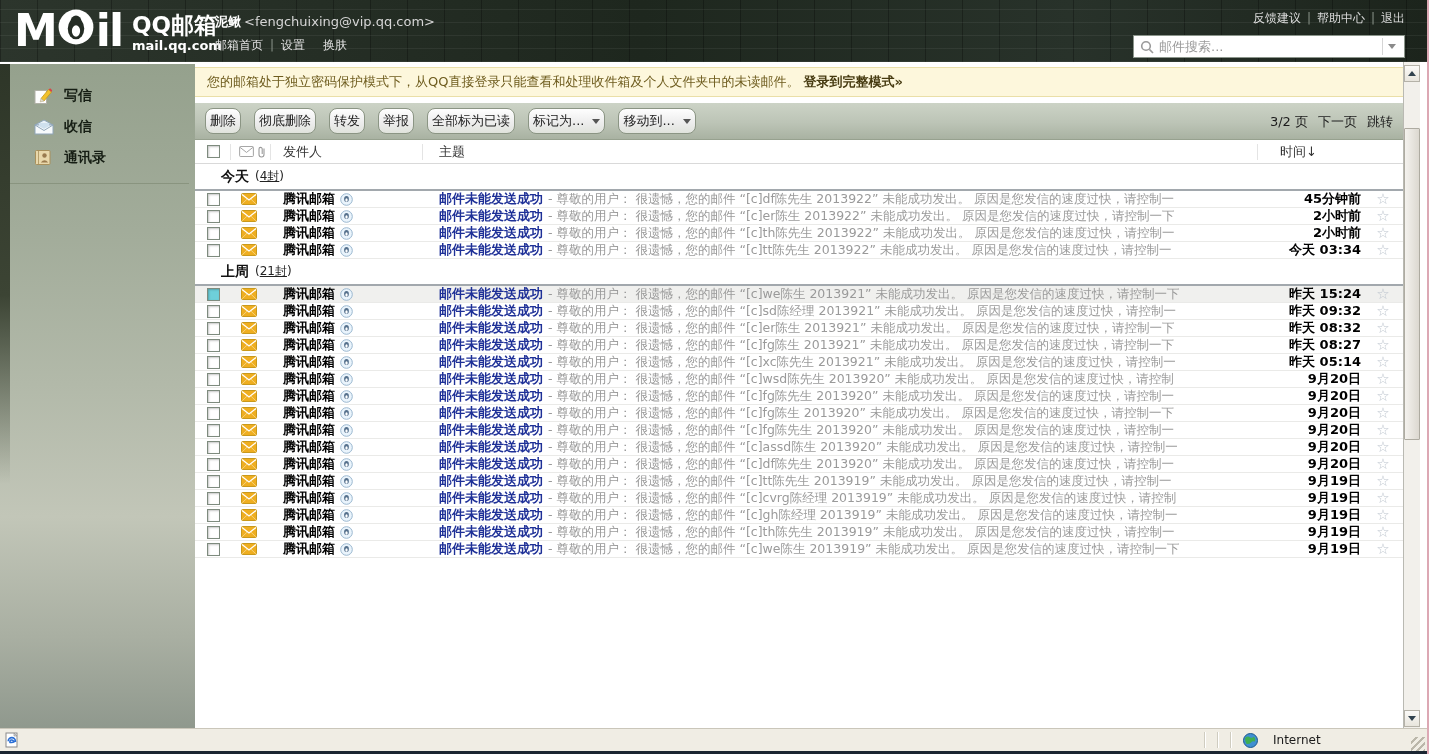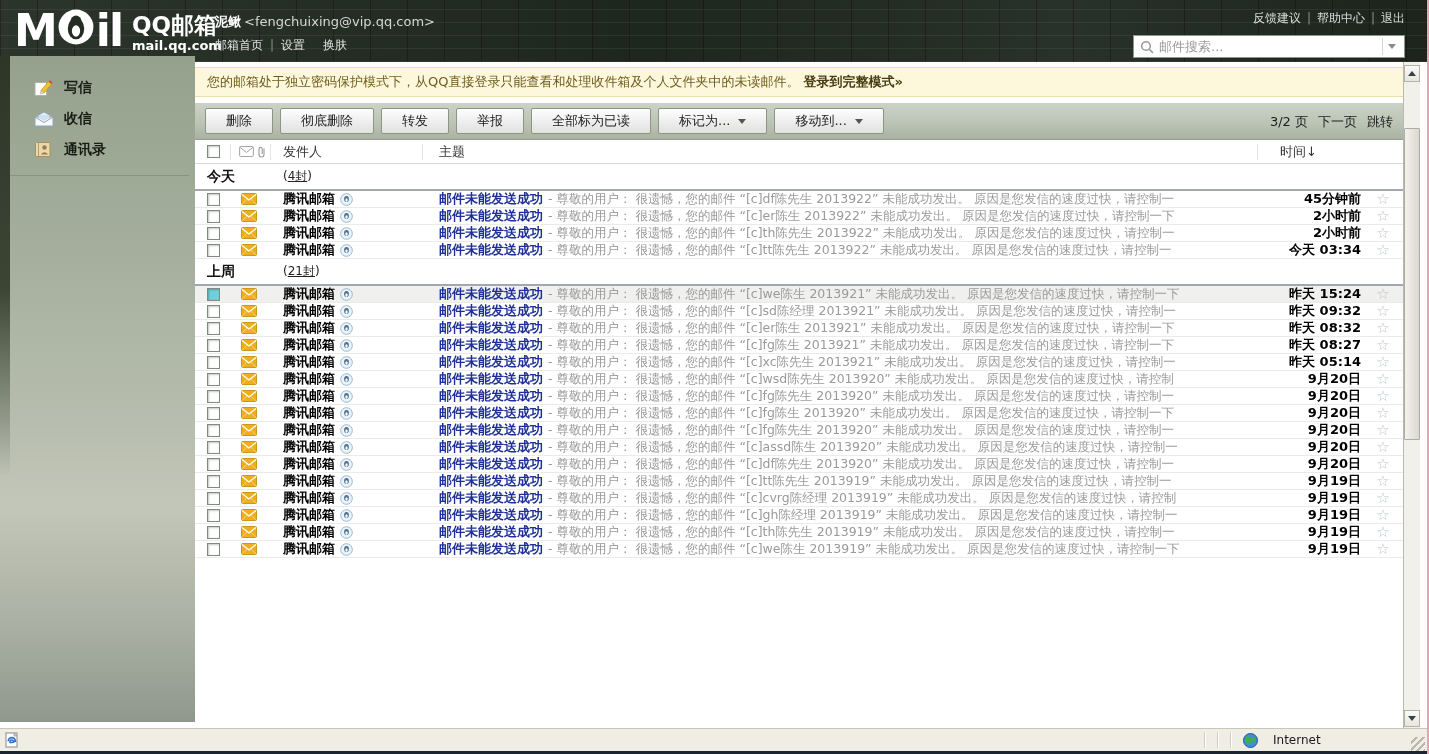--- a/index.html
+++ b/index.html
@@ -30,21 +30,21 @@
   .top-links { font-size:12px; color:#dcdcdc; }
   .top-links a { color:#dcdcdc; text-decoration:none; cursor:pointer; }
   .top-links .sep { color:#8a948a; margin:0 6px; }
   .search-box { margin-top:8px; width:272px; height:23px; background:#fff; border:1px solid #8b958b; display:flex; align-items:center; padding:0 4px 0 6px; }
   .search-box input { flex:1; border:none; outline:none; font-size:13px; color:#555; background:transparent; font-family:inherit; }
   .search-box input::placeholder { color:#9a9a9a; }
   .search-arrow { width:18px; height:17px; border-left:1px solid #d5d5d5; display:flex; align-items:center; justify-content:center; cursor:pointer; }
   .search-arrow i { width:0; height:0; border-left:4px solid transparent; border-right:4px solid transparent; border-top:5px solid #8a8a8a; }
 
   
-  .sidebar { position:absolute; left:0; top:56px; width:195px; height:666px;
+  .sidebar { position:absolute; left:0; top:64px; width:195px; height:666px;
     background:linear-gradient(180deg,#95a18d 0%, #a2ac9a 25%, #b2b9a9 48%, #c2c6b8 68%, #a9afa2 86%, #8f988d 100%); }
   .sidebar::before { content:""; position:absolute; left:0; top:0; width:10px; height:420px;
     background:linear-gradient(180deg,#2e3628 0%, #3c4434 55%, rgba(60,68,52,0) 100%); }
   .side-items { padding-top:16px; }
   .side-item { display:flex; align-items:center; padding-left:34px; height:31px; cursor:pointer; }
   .side-item .icon { width:20px; height:18px; margin-right:10px; display:flex; align-items:center; }
   .side-item .lbl { font-size:14px; font-weight:bold; color:#161e14; }
   .side-divider { margin:10px 6px 10px 10px; border-top:1px solid #89947f; }
   .protect { padding:0 12px 0 14px; }
   .protect-title { display:flex; align-items:center; font-size:12.5px; font-weight:bold; color:#14180f; }
@@ -53,38 +53,38 @@
   .protect-link-line { margin-top:4px; font-size:12px; }
   .protect-link { font-weight:bold; color:#14180f; cursor:pointer; }
   .protect-suffix { color:#5c665a; }
 
   
   .main { position:absolute; left:195px; top:62px; width:1210px; height:666px; background:#fff; overflow:hidden; }
   .notice { margin-top:5px; height:30px; line-height:28px; background:#fdf7dc; border-top:1px solid #eadfa8; border-bottom:1px solid #eadfa8; padding-left:12px; font-size:13px; color:#6e5c1e; white-space:nowrap; overflow:hidden; }
   .notice b { color:#463a10; cursor:pointer; }
 
   .toolbar { margin-top:6px; height:37px; background:linear-gradient(180deg,#ccd3c6 0%, #bcc4b6 55%, #a9b2a2 100%); border-bottom:1px solid #97a18f; display:flex; align-items:center; padding-left:10px; position:relative; }
-  .tb-btn { height:26px; margin-right:7px; padding:0 20px; font-size:13px; color:#222; font-family:inherit;
-    background:linear-gradient(180deg,#fefefe 0%, #ececec 60%, #e0e3dc 100%); border:1px solid #8b9584; border-radius:2px; cursor:pointer; display:flex; align-items:center; }
+  .tb-btn { height:26px; margin-right:13px; padding:0 4px; font-size:13px; color:#222; font-family:inherit;
+    background:linear-gradient(180deg,#fefefe 0%, #ececec 60%, #e0e3dc 100%); border:1px solid #8b9584; border-radius:8px; cursor:pointer; display:flex; align-items:center; }
   .tb-btn .dd { margin-left:8px; width:0; height:0; border-left:4px solid transparent; border-right:4px solid transparent; border-top:5px solid #555; }
   .pager { position:absolute; right:12px; top:0; height:37px; display:flex; align-items:center; font-size:13px; color:#1c1c1c; gap:10px; }
   .pager .pg-link { cursor:pointer; }
 
   .table-head { height:24px; display:flex; align-items:center; border-bottom:1px solid #d9d9d9; font-size:13px; color:#333; }
   .th { display:flex; align-items:center; height:16px; }
   .th-check { width:36px; padding-left:12px; border-right:1px solid #e4e4e4; }
   .th-icons { width:40px; padding-left:8px; gap:3px; border-right:1px solid #e4e4e4; }
   .th-sender { width:152px; padding-left:12px; border-right:1px solid #e4e4e4; }
   .th-subject { flex:1; padding-left:16px; }
   .th-time { width:148px; padding-left:22px; border-left:1px solid #e4e4e4; }
 
   .checkbox { width:13px; height:13px; background:#fff; border:1px solid #7e8b7e; box-shadow:inset 1px 1px 2px rgba(0,0,0,0.22); cursor:pointer; flex:none; }
   .checkbox.teal { background:#6ed0da; }
 
-  .section-head { height:27px; display:flex; align-items:center; padding-left:12px; border-bottom:2px solid #a2a8ad;gap:42px; }
+  .section-head { height:27px; display:flex; align-items:center; padding-left:26px; border-bottom:2px solid #a2a8ad; }
   .sec-title { font-size:14px; font-weight:bold; color:#111; margin-right:6px; }
   .sec-count { font-size:12px; color:#222; cursor:pointer; }
   .sec-count u { text-decoration:underline; }
 
   .row { height:17px; display:flex; align-items:center; border-bottom:1px solid #eaeae8; cursor:pointer; }
   .row.selected { background:#f0f0ee; }
   .col-check { width:36px; padding-left:12px; display:flex; }
   .col-icon { width:40px; padding-left:10px; display:flex; }
   .col-sender { width:152px; padding-left:12px; display:flex; align-items:center; overflow:hidden; white-space:nowrap; }
   .sender-name { font-size:13px; font-weight:bold; color:#000; margin-right:5px; }

